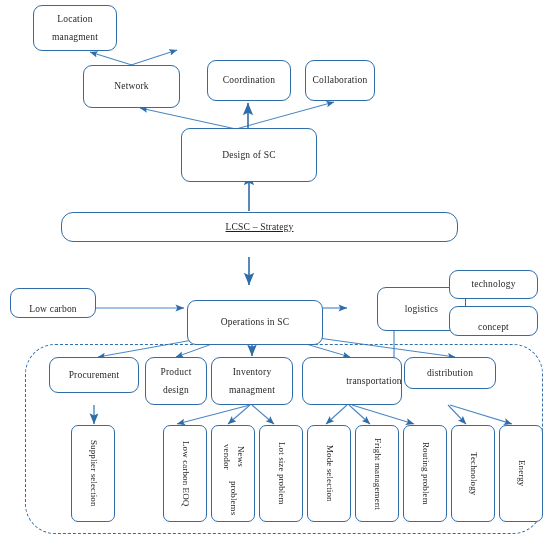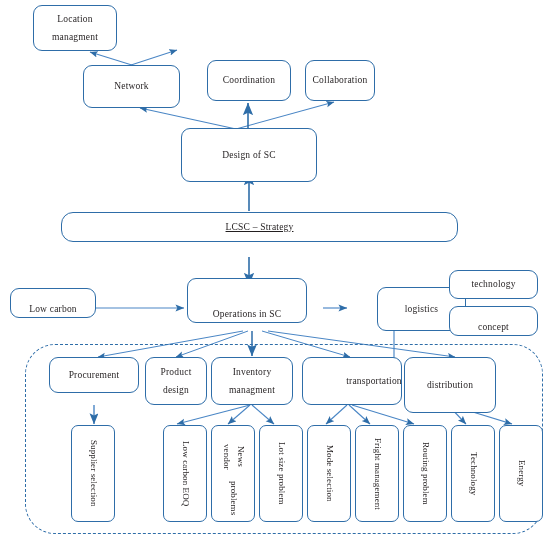--- a/index.html
+++ b/index.html
@@ -146,21 +146,21 @@
   </div>
 
   <div class="node" style="left:61px;top:212px;width:397px;height:30px;border-radius:12px;text-decoration:underline;">
     <span class="lbl">LCSC – Strategy</span>
   </div>
 
   <div class="node" style="left:10px;top:288px;width:86px;height:30px;align-items:flex-end;">
     <span class="lbl">Low carbon</span>
   </div>
 
-  <div class="node" style="left:187px;top:278px;width:120px;height:45px;align-items:flex-end;">
+  <div class="node" style="left:187px;top:300px;width:136px;height:45px;">
     <span class="lbl">Operations in SC</span>
   </div>
 
   <div class="node" style="left:349px;top:287px;width:89px;height:44px;margin-left:28px;">
     <span class="lbl">logistics</span>
   </div>
 
   <div class="node" style="left:449px;top:270px;width:89px;height:29px;">
     <span class="lbl">technology</span>
   </div>
@@ -180,21 +180,21 @@
 
   <div class="node two-line" style="left:211px;top:357px;width:82px;height:48px;flex-direction:column;">
     <span class="lbl">Inventory</span>
     <span class="lbl">managment</span>
   </div>
 
   <div class="node" style="left:302px;top:357px;width:100px;height:48px;padding-left:44px;">
     <span class="lbl">transportation</span>
   </div>
 
-  <div class="node" style="left:404px;top:357px;width:92px;height:56px;">
+  <div class="node" style="left:404px;top:357px;width:92px;height:32px;">
     <span class="lbl">distribution</span>
   </div>
 
   <div class="node vert" style="left:71px;top:425px;width:44px;height:97px;">
     <span class="lbl">Supplier selection</span>
   </div>
 
   <div class="node vert" style="left:163px;top:425px;width:44px;height:97px;">
     <span class="lbl">Low carbon EOQ</span>
   </div>

